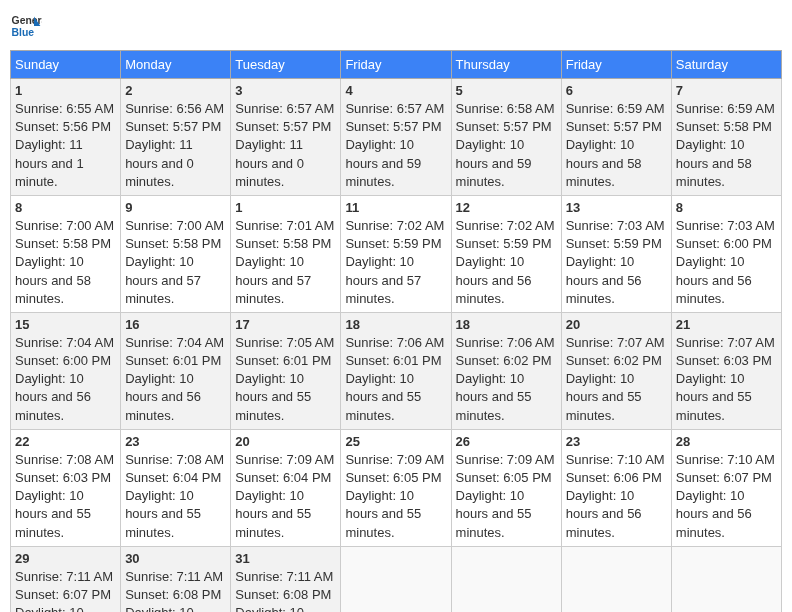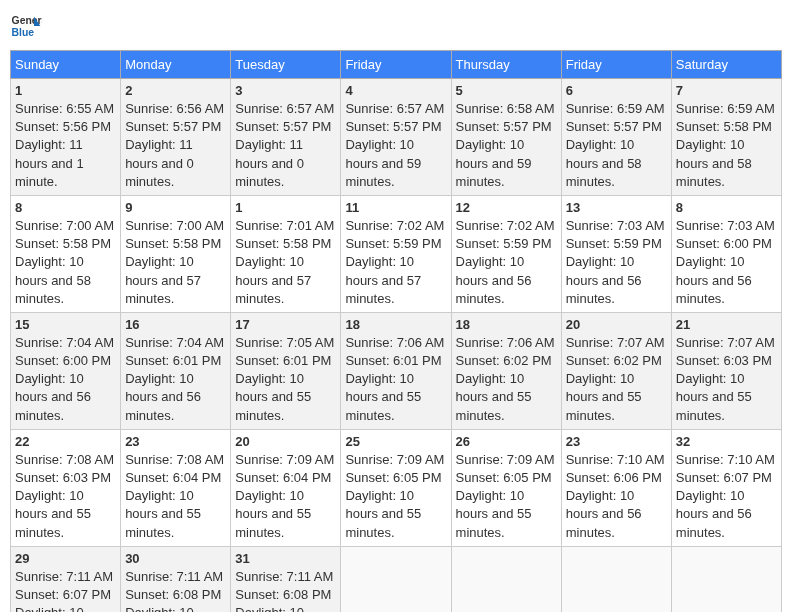--- a/index.html
+++ b/index.html
@@ -333,21 +333,21 @@
       </td>
         <td>
         <span class="day-num">23</span>
         <div class="day-info">
           Sunrise: 7:10 AM<br>
           Sunset: 6:06 PM<br>
           Daylight: 10 hours and 56 minutes.
         </div>
       </td>
         <td>
-        <span class="day-num">32</span>
+        <span class="day-num">28</span>
         <div class="day-info">
           Sunrise: 7:10 AM<br>
           Sunset: 6:07 PM<br>
           Daylight: 10 hours and 56 minutes.
         </div>
       </td>
       </tr>
       <tr>
         <td>
         <span class="day-num">29</span>

